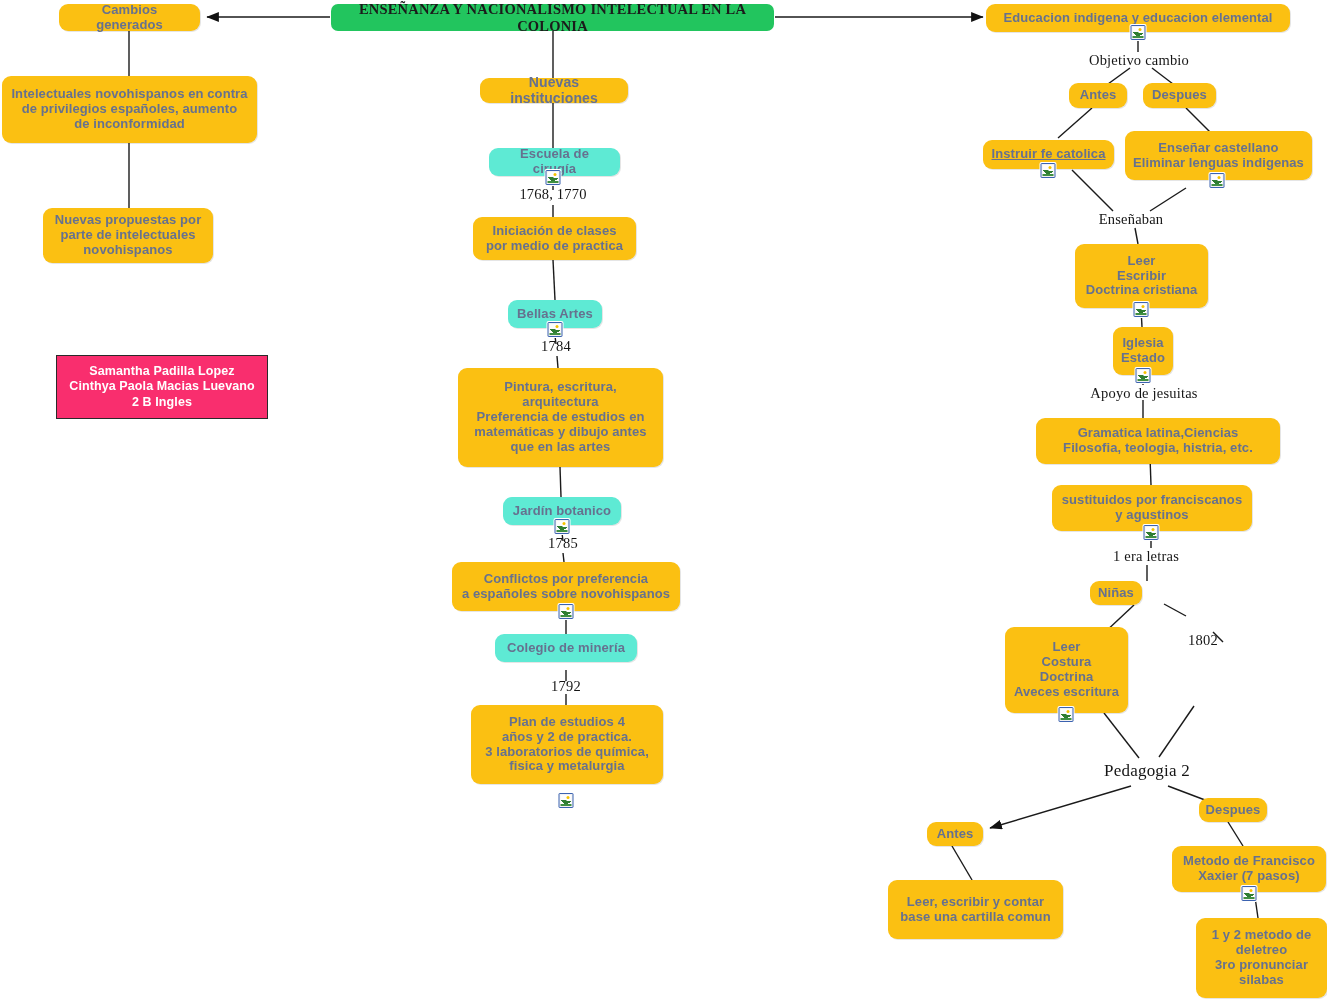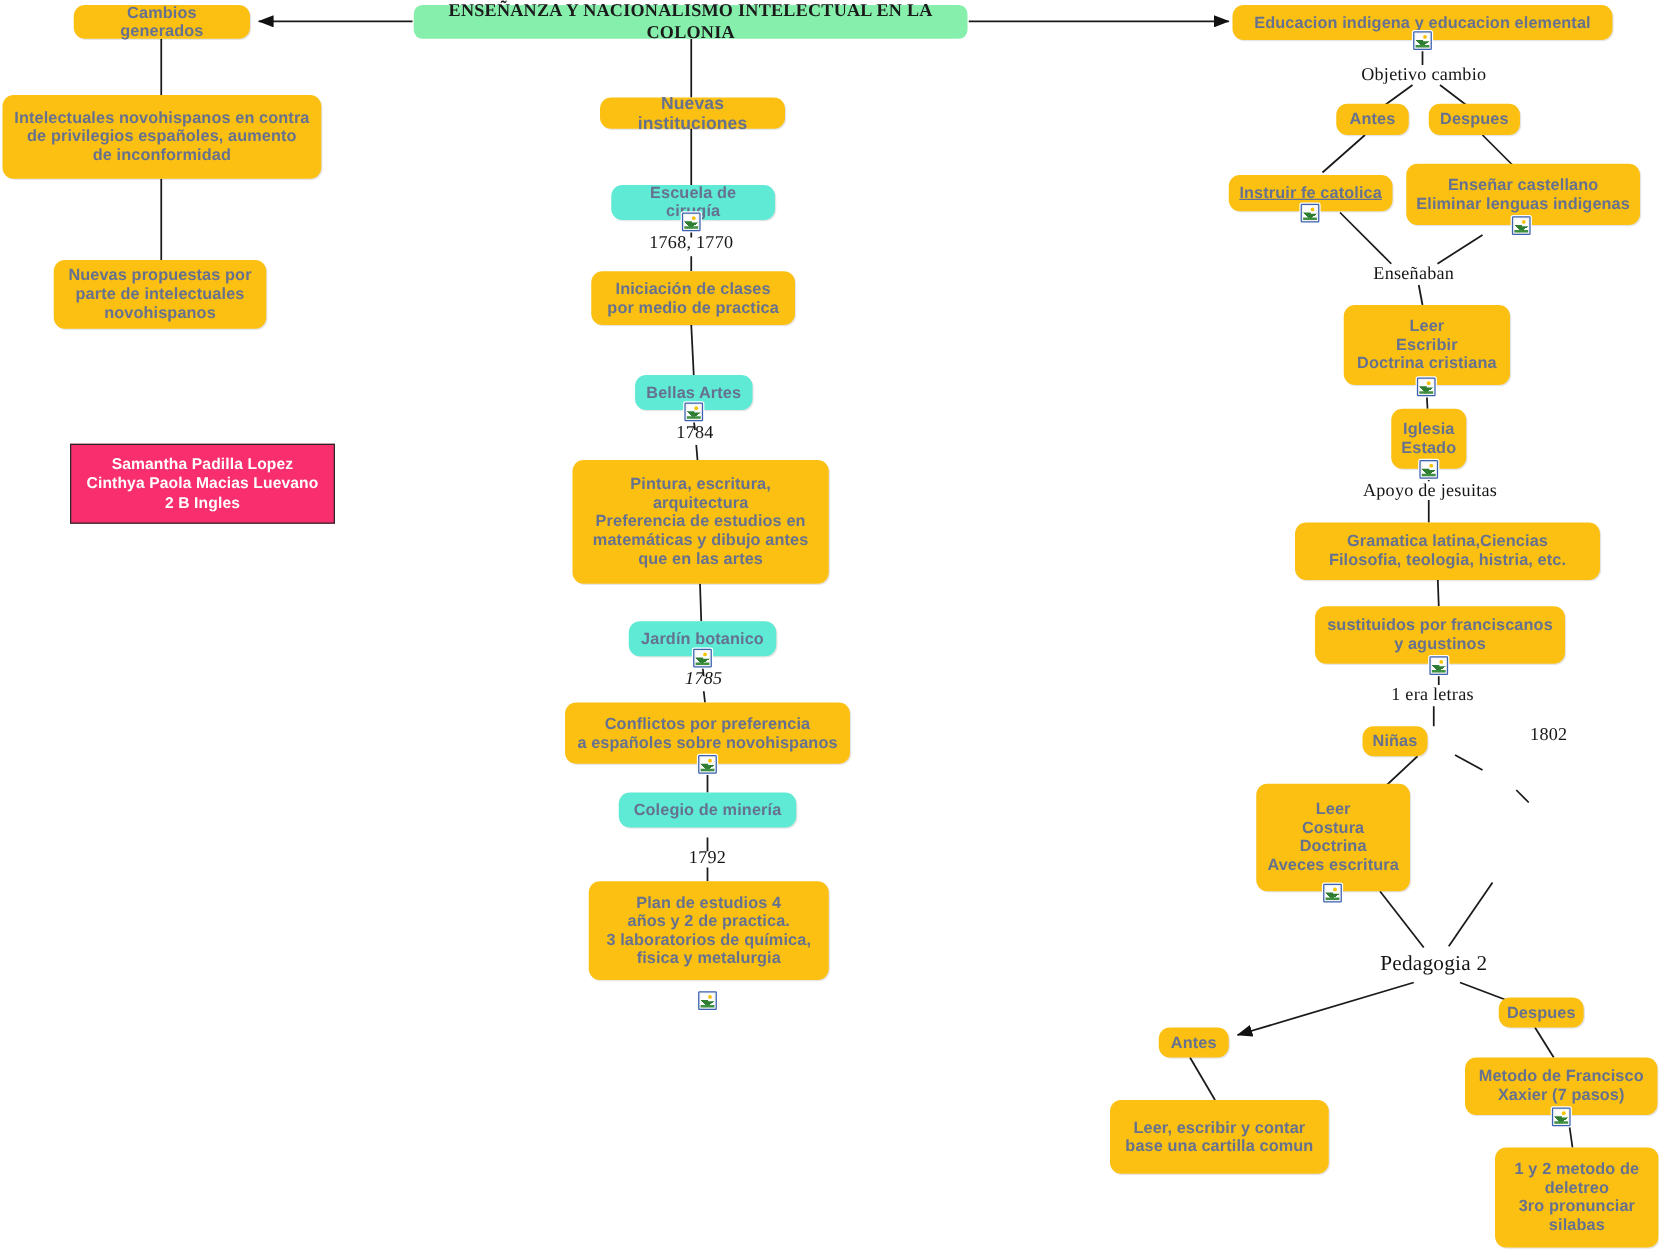--- a/index.html
+++ b/index.html
@@ -44,21 +44,21 @@
   }
   .node.yellow {
     background: #fbc012;
     box-shadow: 1px 1px 0 rgba(0,0,0,0.10);
   }
   .node.green {
     background: #5eead4;
     box-shadow: 1px 1px 0 rgba(0,0,0,0.10);
   }
   .node.title {
-    background: #86efac;
+    background: #22c55e;
     color: #1b1b1b;
     font-family: "Liberation Serif", serif;
     font-weight: 700;
     font-size: 14.5px;
     letter-spacing: 0.2px;
     font-variant: small-caps;
     text-transform: uppercase;
     border-radius: 7px;
   }
   .node.pink {
@@ -238,21 +238,21 @@
 matemáticas y dibujo antes
 que en las artes</div>
 
   <div class="node green" style="left:503px; top:497px; width:118px; height:28px; font-size:13px;">Jardín botanico</div>
   <span class="img-icon" style="left:562px; top:519px;">
     <span class="sky"></span>
       <span class="sun"></span>
       <span class="mount"></span>
       <span class="grass"></span>
   </span>
-  <div class="edge-label" style="left:563px; top:535px;font-style:italic;">1785</div>
+  <div class="edge-label" style="left:563px; top:535px;">1785</div>
 
   <div class="node yellow" style="left:452px; top:562px; width:228px; height:49px; font-size:13px;">Conflictos por preferencia
 a españoles sobre novohispanos</div>
   <span class="img-icon" style="left:566px; top:604px;">
     <span class="sky"></span>
       <span class="sun"></span>
       <span class="mount"></span>
       <span class="grass"></span>
   </span>
 
@@ -331,21 +331,21 @@
     <span class="sky"></span>
       <span class="sun"></span>
       <span class="mount"></span>
       <span class="grass"></span>
   </span>
 
   <div class="edge-label" style="left:1146px; top:548px;font-family:Liberation Serif, serif;">1 era letras</div>
 
   <div class="node yellow" style="left:1090px; top:581px; width:52px; height:24px; font-size:13px;">Niñas</div>
 
-  <div class="edge-label" style="left:1203px; top:580px;margin-left:36px;">1802</div>
+  <div class="edge-label" style="left:1203px; top:632px;">1802</div>
 
   <div class="node yellow" style="left:1005px; top:627px; width:123px; height:86px; font-size:13px;">Leer
 Costura
 Doctrina
 Aveces escritura</div>
   <span class="img-icon" style="left:1066px; top:707px;">
     <span class="sky"></span>
       <span class="sun"></span>
       <span class="mount"></span>
       <span class="grass"></span>

